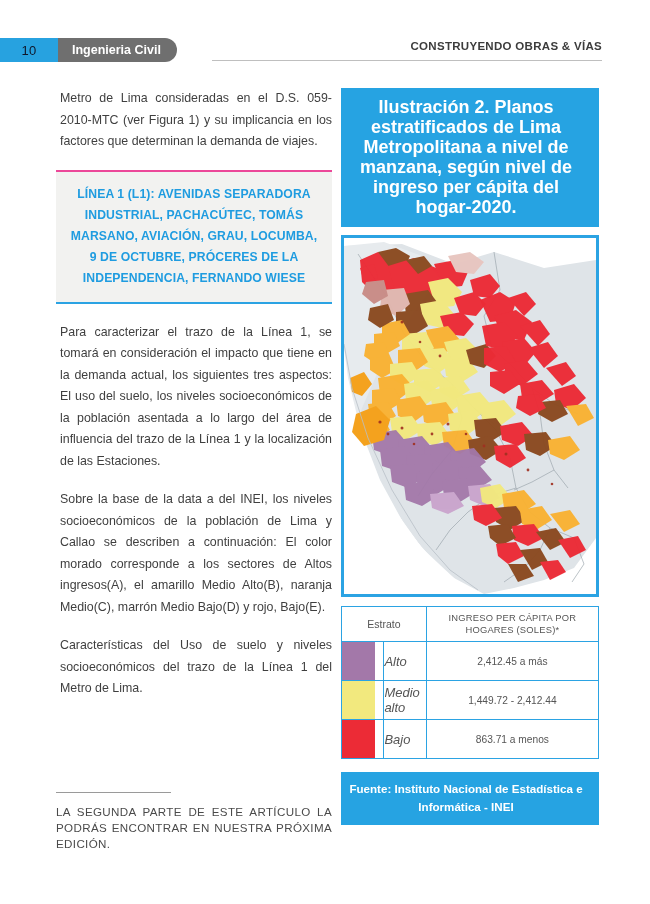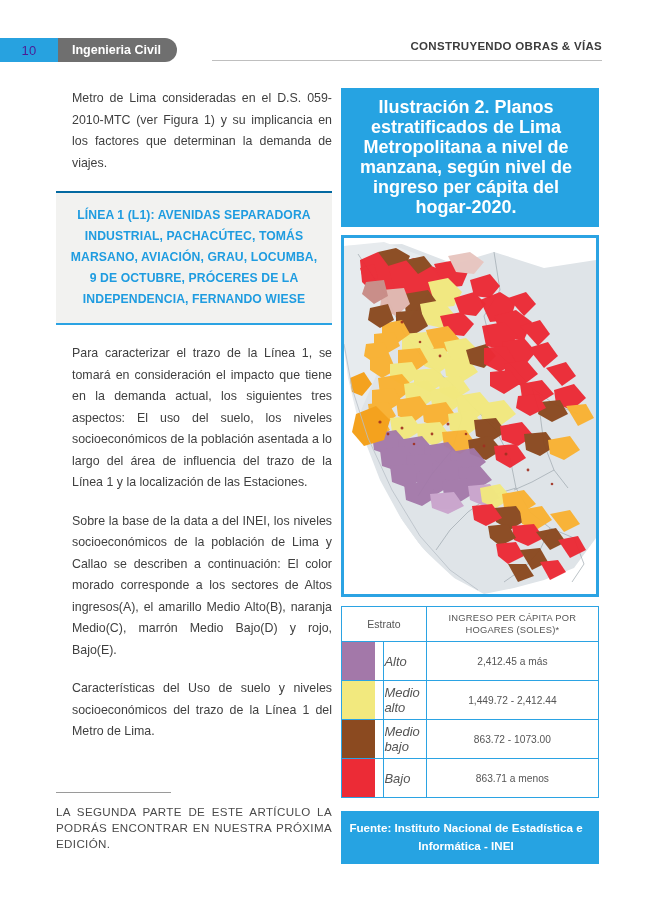--- a/index.html
+++ b/index.html
@@ -29,21 +29,21 @@
     width: 650px;
     height: 24px;
   }
   .page-number-box {
     position: absolute;
     left: 0;
     top: 0;
     width: 58px;
     height: 24px;
     background: #27a2e0;
-    color: #4c1d95;
+    color: #0f172a;
     font-size: 13px;
     letter-spacing: .2px;
     display: flex;
     align-items: center;
     justify-content: center;
   }
   .section-tag {
     position: absolute;
     left: 58px;
     top: 0;
@@ -81,25 +81,25 @@
     position: absolute;
     left: 56px;
     top: 88px;
     width: 276px;
   }
   .body-par {
     font-size: 12.4px;
     line-height: 21.5px;
     text-align: justify;
     color: #3f3f3f;
-    margin: 0 0 17px 16px;
+    margin: 0 0 17px 4px;
   }
   .callout {
     background: #f2f2f0;
-    border-top: 2px solid #0369a1;
+    border-top: 2px solid #ec4899;
     border-bottom: 2px solid #2ba3e3;
     padding: 12px 12px 13px 12px;
     margin: 2px 0 18px 0;
   }
   .callout-text {
     color: #1f9ce0;
     font-weight: bold;
     font-size: 12.2px;
     line-height: 21px;
     text-align: center;
@@ -433,27 +433,20 @@
         </tr>
         <tr>
           <td class="lg-swatch-cell">
             <span class="swatch" style="background:#f2e97e"></span>
           </td>
           <td class="lg-name">Medio alto</td>
           <td class="lg-range">1,449.72 - 2,412.44</td>
         </tr>
         <tr>
           <td class="lg-swatch-cell">
-            <span class="swatch" style="background:#8b4a20"></span>
-          </td>
-          <td class="lg-name">Medio bajo</td>
-          <td class="lg-range">863.72 - 1073.00</td>
-        </tr>
-        <tr>
-          <td class="lg-swatch-cell">
             <span class="swatch" style="background:#ec2b36"></span>
           </td>
           <td class="lg-name">Bajo</td>
           <td class="lg-range">863.71 a menos</td>
         </tr>
       </tbody>
     </table>
 
     <div class="source-box">Fuente: Instituto Nacional de Estadística e Informática - INEI</div>
   </div>

